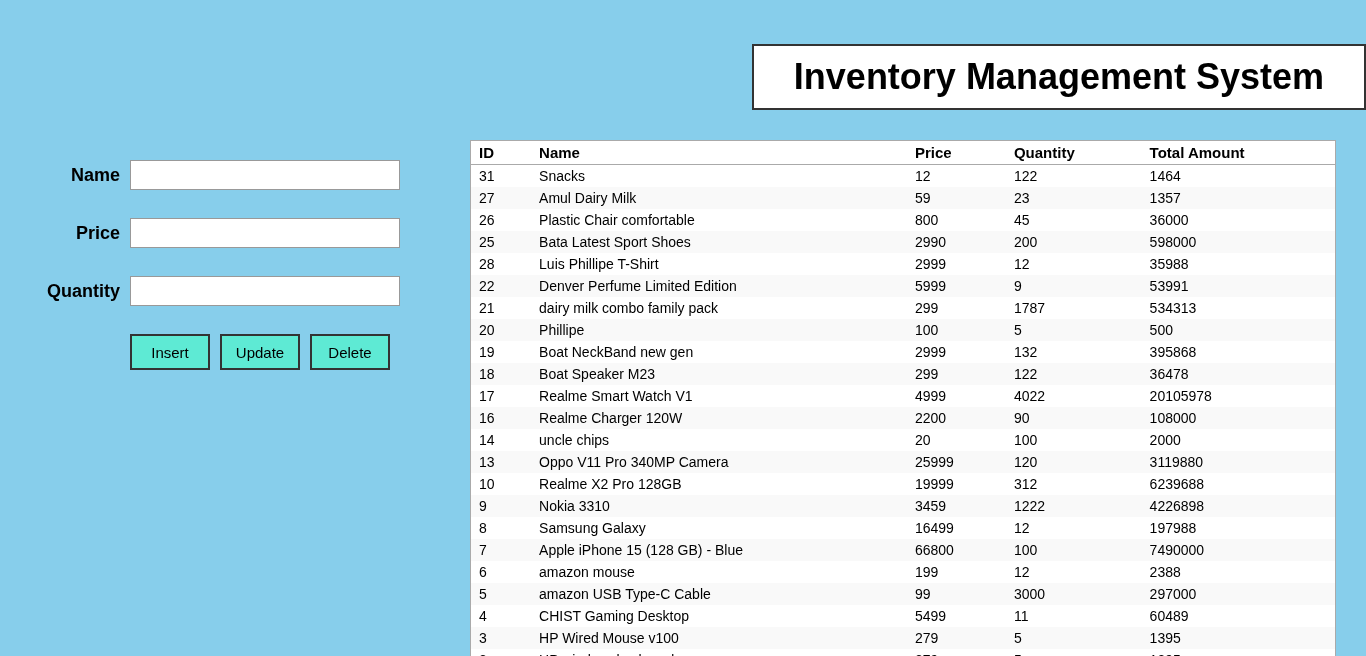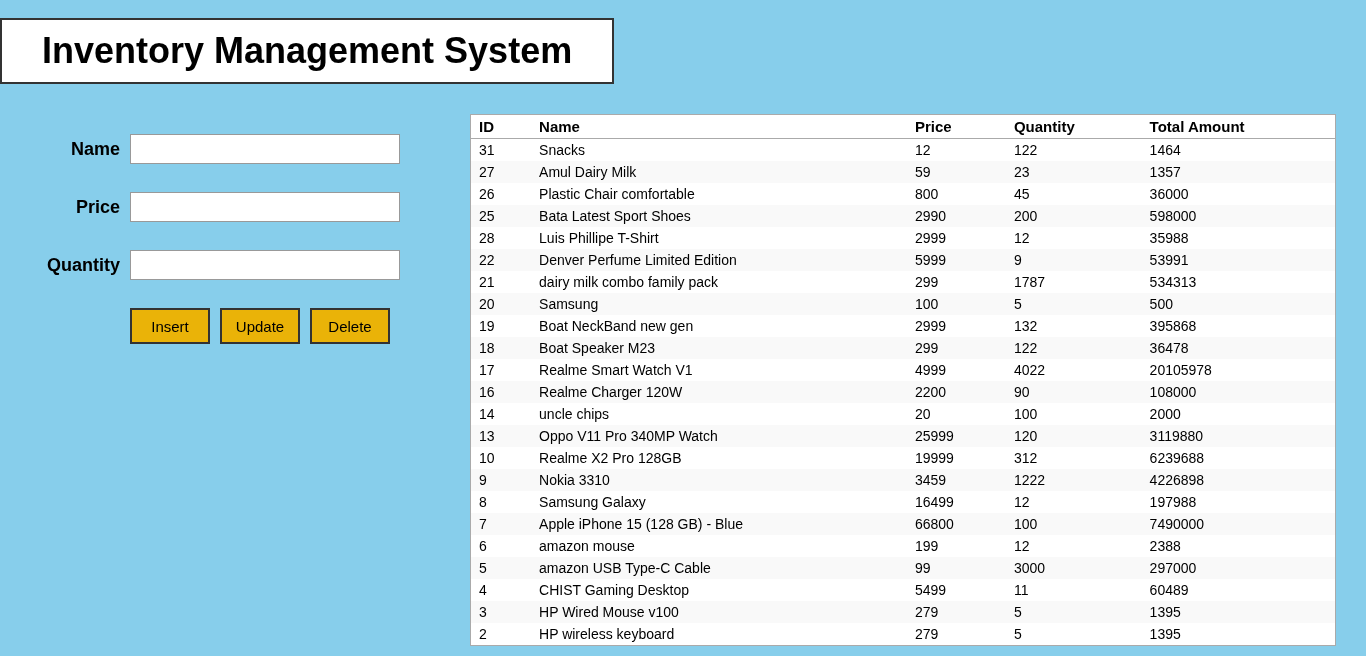--- a/index.html
+++ b/index.html
@@ -4,22 +4,23 @@
   <style>
     * { box-sizing: border-box; margin: 0; padding: 0; }
     body {
       background-color: #87ceeb;
       font-family: Arial, sans-serif;
       font-size: 14px;
       min-height: 656px;
     }
     .header-container {
       display: flex;
-      justify-content: flex-start;
+      justify-content: flex-end;
       padding: 18px 0 10px 0;
+      margin-top: 26px;
     }
     .header-box {
       background: white;
       border: 2px solid #333;
       padding: 10px 40px;
     }
     .header-title {
       font-size: 36px;
       font-weight: bold;
       color: #000;
@@ -59,21 +60,21 @@
     .buttons-row {
       display: flex;
       gap: 10px;
       margin-left: 100px;
       margin-top: 10px;
     }
     .action-button {
       width: 80px;
       height: 36px;
       border: 2px solid #333;
-      background: #eab308;
+      background: #5eead4;
       font-size: 15px;
       cursor: pointer;
       font-family: Arial, sans-serif;
     }
     .right-panel {
       flex: 1;
     }
     .data-table {
       border-collapse: collapse;
       width: 100%;
@@ -182,21 +183,21 @@
   </tr>
           <tr>
     <td>21</td>
     <td>dairy milk combo family pack</td>
     <td>299</td>
     <td>1787</td>
     <td>534313</td>
   </tr>
           <tr>
     <td>20</td>
-    <td>Samsung</td>
+    <td>Phillipe</td>
     <td>100</td>
     <td>5</td>
     <td>500</td>
   </tr>
           <tr>
     <td>19</td>
     <td>Boat NeckBand new gen</td>
     <td>2999</td>
     <td>132</td>
     <td>395868</td>
@@ -224,21 +225,21 @@
   </tr>
           <tr>
     <td>14</td>
     <td>uncle chips</td>
     <td>20</td>
     <td>100</td>
     <td>2000</td>
   </tr>
           <tr>
     <td>13</td>
-    <td>Oppo V11 Pro 340MP Watch</td>
+    <td>Oppo V11 Pro 340MP Camera</td>
     <td>25999</td>
     <td>120</td>
     <td>3119880</td>
   </tr>
           <tr>
     <td>10</td>
     <td>Realme X2 Pro 128GB</td>
     <td>19999</td>
     <td>312</td>
     <td>6239688</td>

